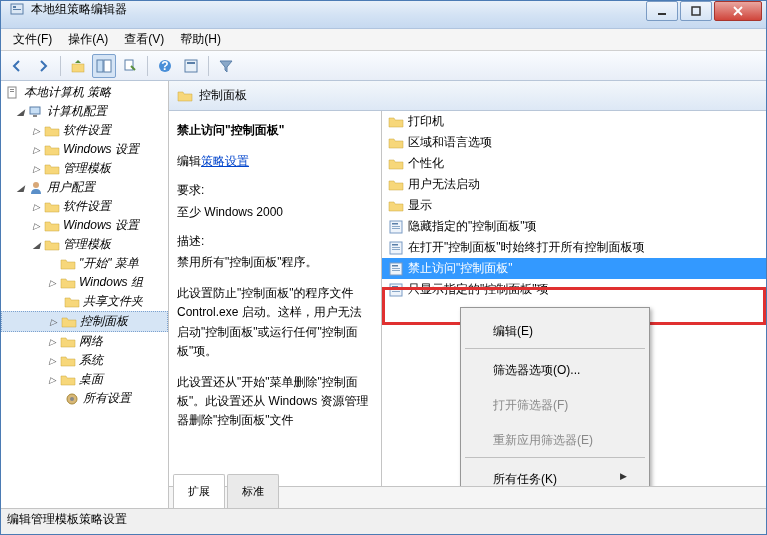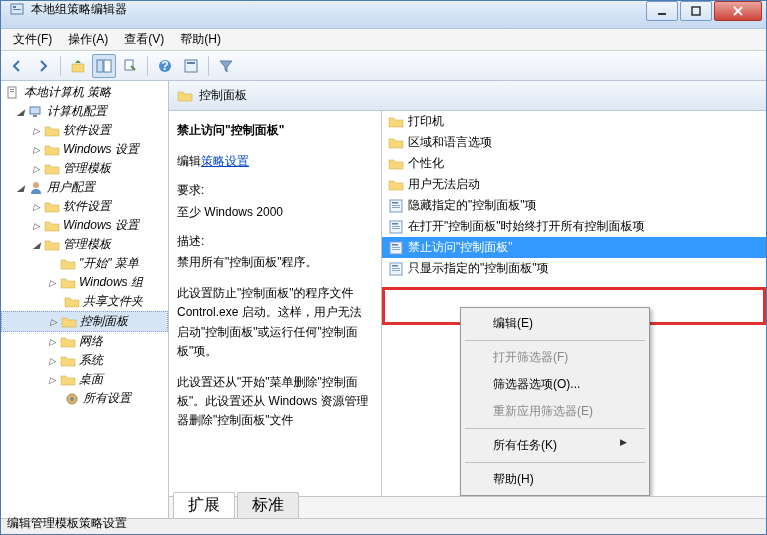--- a/index.html
+++ b/index.html
@@ -48,30 +48,30 @@
 .list-pane { flex: 1; border-left: 1px solid #c4c4c4; display: flex; flex-direction: column; overflow: hidden; position: relative; }
 .list-header { height: 22px; background: linear-gradient(to bottom,#fdfdfe,#eef2f7); border-bottom: 1px solid #c4c4c4; display: flex; align-items: center; padding: 0 8px; font-size: 12px; }
 .list-body { flex: 1; overflow: auto; position: relative; }
 .list-item { display: flex; align-items: center; padding: 2px 6px; cursor: pointer; white-space: nowrap; }
 .list-item.selected { background: #3399ff; color: #fff; }
 .list-icon { width: 16px; height: 16px; margin-right: 4px; flex-shrink: 0; }
 
 .highlight-box { position: absolute; border: 3px solid #e03030; pointer-events: none; z-index: 50; }
 
 .context-menu { position: absolute; background: #f0f0f0; border: 1px solid #979797; box-shadow: 2px 2px 4px rgba(0,0,0,0.3); padding: 2px; z-index: 100; min-width: 190px; }
-.cm-item { padding: 5px 20px 5px 30px; cursor: pointer; font-size: 12px; }
+.cm-item { padding: 5px 20px 5px 30px; cursor: pointer; font-size: 12px; margin-top: 8px; }
 .cm-item.disabled { color: #888; cursor: default; }
 .cm-sep { height: 1px; background: #c0c0c0; margin: 3px 2px; }
 .cm-arrow { float: right; font-size: 9px; color: #333; }
 
 .tabs { height: 22px; border-top: 1px solid #c4c4c4; display: flex; align-items: flex-end; padding: 0 4px; background: #f5f5f5; }
-.tab { padding: 2px 14px; border: 1px solid #c4c4c4; border-bottom: none; background: #fff; margin-right: 2px; cursor: pointer; font-size: 16px; border-radius: 2px 2px 0 0; }
+.tab { padding: 9px 14px; border: 1px solid #c4c4c4; border-bottom: none; background: #fff; margin-right: 2px; cursor: pointer; font-size: 11px; border-radius: 2px 2px 0 0; }
 .tab.inactive { background: #eaeaea; }
 
-.statusbar { height: 16px; background: #f0f0f0; border-top: 1px solid #c4c4c4; padding: 2px 6px; font-size: 12px; display: flex; align-items: flex-end; }
+.statusbar { height: 26px; background: #f0f0f0; border-top: 1px solid #c4c4c4; padding: 2px 6px; font-size: 12px; display: flex; align-items: flex-start; }
 
 
 .i-folder { fill: #f7d77a; stroke: #c9a63e; stroke-width: 0.5; }
 </style>
 </head>
 <body>
 
 <div class="window">
 
   <div class="titlebar">
@@ -330,20 +330,26 @@
                 <span>个性化</span>
               </div>
               <div class="list-item">
                 <svg class="list-icon" viewBox="0 0 16 16">
                   <path d="M1 4 L6 4 L7 6 L15 6 L15 13 L1 13 Z" class="i-folder"></path>
                 </svg>
                 <span>用户无法启动</span>
               </div>
               <div class="list-item">
                 <svg class="list-icon" viewBox="0 0 16 16">
+                  <path d="M1 4 L6 4 L7 6 L15 6 L15 13 L1 13 Z" class="i-folder"></path>
+                </svg>
+                <span>显示</span>
+              </div>
+              <div class="list-item">
+                <svg class="list-icon" viewBox="0 0 16 16">
                   <rect x="2" y="2" width="12" height="12" fill="#eef4fb" stroke="#7a9bc4"></rect>
                   <rect x="4" y="4" width="6" height="1.5" fill="#5a7fa8"></rect>
                   <rect x="4" y="7" width="8" height="1" fill="#8aa8c8"></rect>
                   <rect x="4" y="9" width="8" height="1" fill="#8aa8c8"></rect>
                 </svg>
                 <span>隐藏指定的"控制面板"项</span>
               </div>
               <div class="list-item">
                 <svg class="list-icon" viewBox="0 0 16 16">
                   <rect x="2" y="2" width="12" height="12" fill="#eef4fb" stroke="#7a9bc4"></rect>
@@ -371,22 +377,22 @@
                 </svg>
                 <span>只显示指定的"控制面板"项</span>
               </div>
             </div>
 
           <div class="highlight-box" style="left:0; top:176px; width:100%; height:38px;"></div>
 
           <div class="context-menu" style="left:78px; top:196px;">
             <div class="cm-item">编辑(E)</div>
             <div class="cm-sep"></div>
+            <div class="cm-item">筛选器选项(O)...</div>
             <div class="cm-item disabled">打开筛选器(F)</div>
-            <div class="cm-item">筛选器选项(O)...</div>
             <div class="cm-item disabled">重新应用筛选器(E)</div>
             <div class="cm-sep"></div>
             <div class="cm-item"><span>所有任务(K)</span><span class="cm-arrow">▶</span></div>
             <div class="cm-sep"></div>
             <div class="cm-item">帮助(H)</div>
           </div>
         </div>
 
       </div>
 

